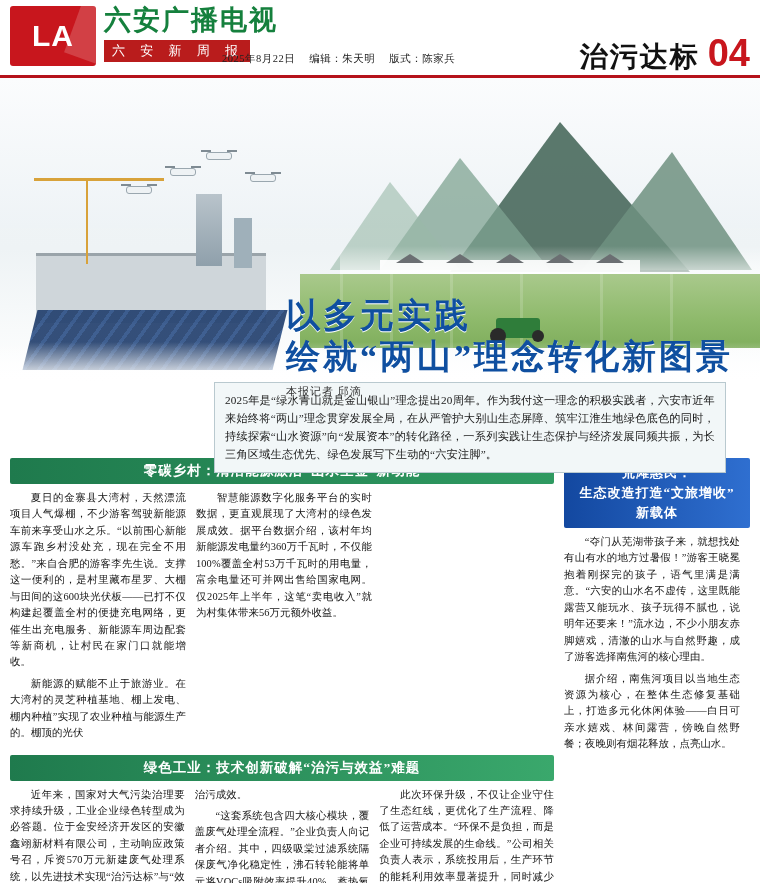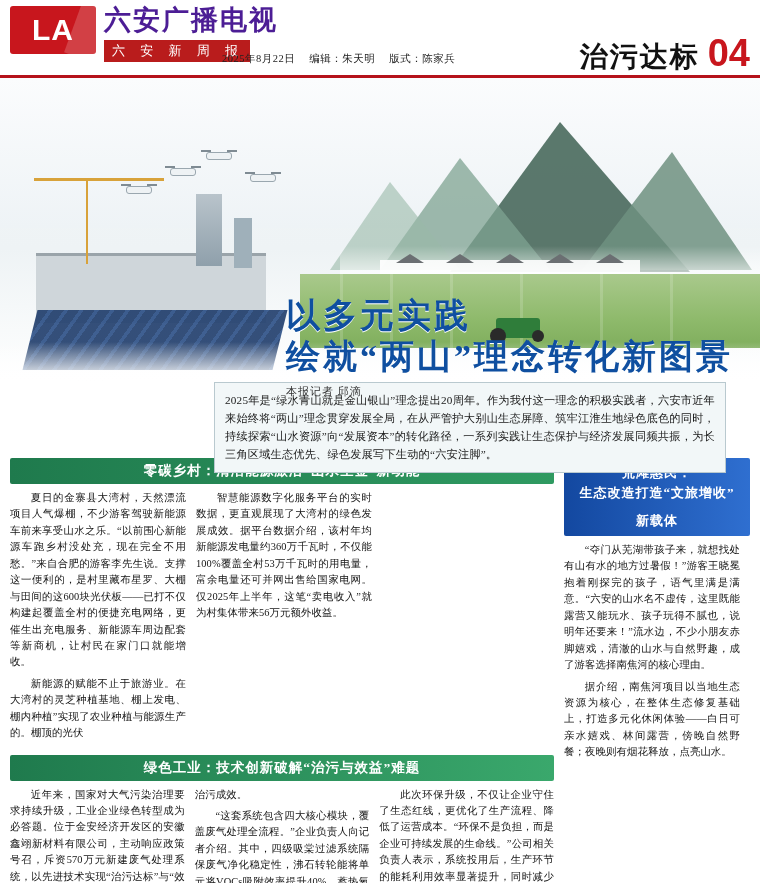--- a/index.html
+++ b/index.html
@@ -21,21 +21,21 @@
     border-bottom: 3px solid #b5121b;
     padding: 6px 10px 0 10px;
   }
   .logo-block {
     position: absolute;
     left: 10px; top: 6px;
     display: flex;
     align-items: flex-start;
   }
   .logo-mark {
-    width: 86px; height: 48px;
+    width: 86px; height: 60px;
     background: #c8161d;
     color: #fff;
     font-family: "Liberation Sans", sans-serif;
     font-weight: bold;
     font-size: 30px;
     letter-spacing: 1px;
     display: flex;
     align-items: center;
     justify-content: center;
     border-radius: 3px;
@@ -48,21 +48,21 @@
     right: -12px; top: -10px;
     width: 34px; height: 64px;
     background: rgba(255,255,255,0.18);
     transform: rotate(20deg);
   }
   .logo-text { margin-left: 8px; }
   .logo-title {
     font-size: 27px;
     font-weight: bold;
     letter-spacing: 2px;
-    color: #4c1d95;
+    color: #15803d;
     line-height: 1.1;
     font-family: "Liberation Serif", serif;
     text-align: center;
   }
   .logo-sub {
     margin-top: 4px;
     background: #b91c1c;
     color: #fff;
     font-size: 13px;
     letter-spacing: 6px;
@@ -368,21 +368,21 @@
   .blue-head {
     background: linear-gradient(to right, #1348a0, #2f6fd0);
     color: #fff;
     text-align: center;
     padding: 6px 4px;
     border-radius: 2px;
     margin-bottom: 6px;
   }
   .blue-head .bh1 { font-size: 13px; font-weight: bold; letter-spacing: 1px; }
   .blue-head .bh2 { font-size: 13px; font-weight: bold; letter-spacing: 1px; margin-top: 2px;}
-  .blue-head .bh3 { font-size: 13px; font-weight: bold; letter-spacing: 1px; margin-top: 10px;}
+  .blue-head .bh3 { font-size: 13px; font-weight: bold; letter-spacing: 1px; margin-top: 2px;}
 
   .green-sec-2 { margin-top: 8px; }
 </style>
 </head>
 <body>
 
 <div class="masthead">
   <div class="logo-block">
     <div class="logo-mark">LA</div>
     <div class="logo-text">

